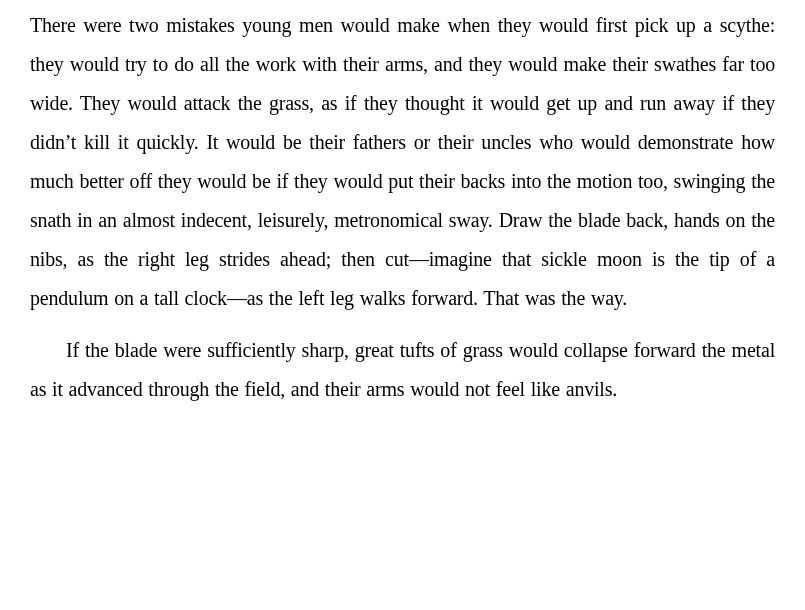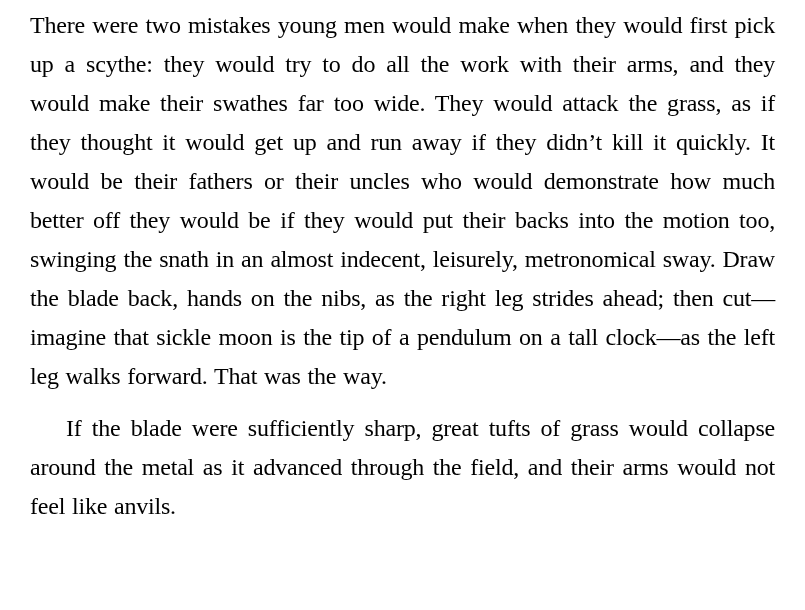--- a/index.html
+++ b/index.html
@@ -13,21 +13,21 @@
     background: #ffffff;
   }
   .page {
     box-sizing: border-box;
     width: 805px;
     height: 476px;
     padding: 6px 30px 0 30px;
     background: #ffffff;
     color: #000000;
     font-family: "Liberation Serif", "DejaVu Serif", serif;
-    font-size: 24px;
+    font-size: 20px;
     line-height: 39px;
     text-align: justify;
     letter-spacing: -0.2px;
     word-spacing: 1px;
   }
   .page p {
     margin: 0;
     padding: 0;
   }
   .page p.para-first {
@@ -36,14 +36,14 @@
   .page p.para-indented {
     text-indent: 36px;
     margin-top: 13px;
   }
 </style>
 </head>
 <body>
 
 <div class="page">
   <p class="para-first">There were two mistakes young men would make when they would first pick up a scythe: they would try to do all the work with their arms, and they would make their swathes far too wide. They would attack the grass, as if they thought it would get up and run away if they didn’t kill it quickly. It would be their fathers or their uncles who would demonstrate how much better off they would be if they would put their backs into the motion too, swinging the snath in an almost indecent, leisurely, metronomical sway. Draw the blade back, hands on the nibs, as the right leg strides ahead; then cut—imagine that sickle moon is the tip of a pendulum on a tall clock—as the left leg walks forward. That was the way.</p>
-  <p class="para-indented">If the blade were sufficiently sharp, great tufts of grass would collapse around the metal as it advanced through the field, and their arms would not feel like anvils.</p>
+  <p class="para-indented">If the blade were sufficiently sharp, great tufts of grass would collapse forward the metal as it advanced through the field, and their arms would not feel like anvils.</p>
 </div>
 
 </body></html>

